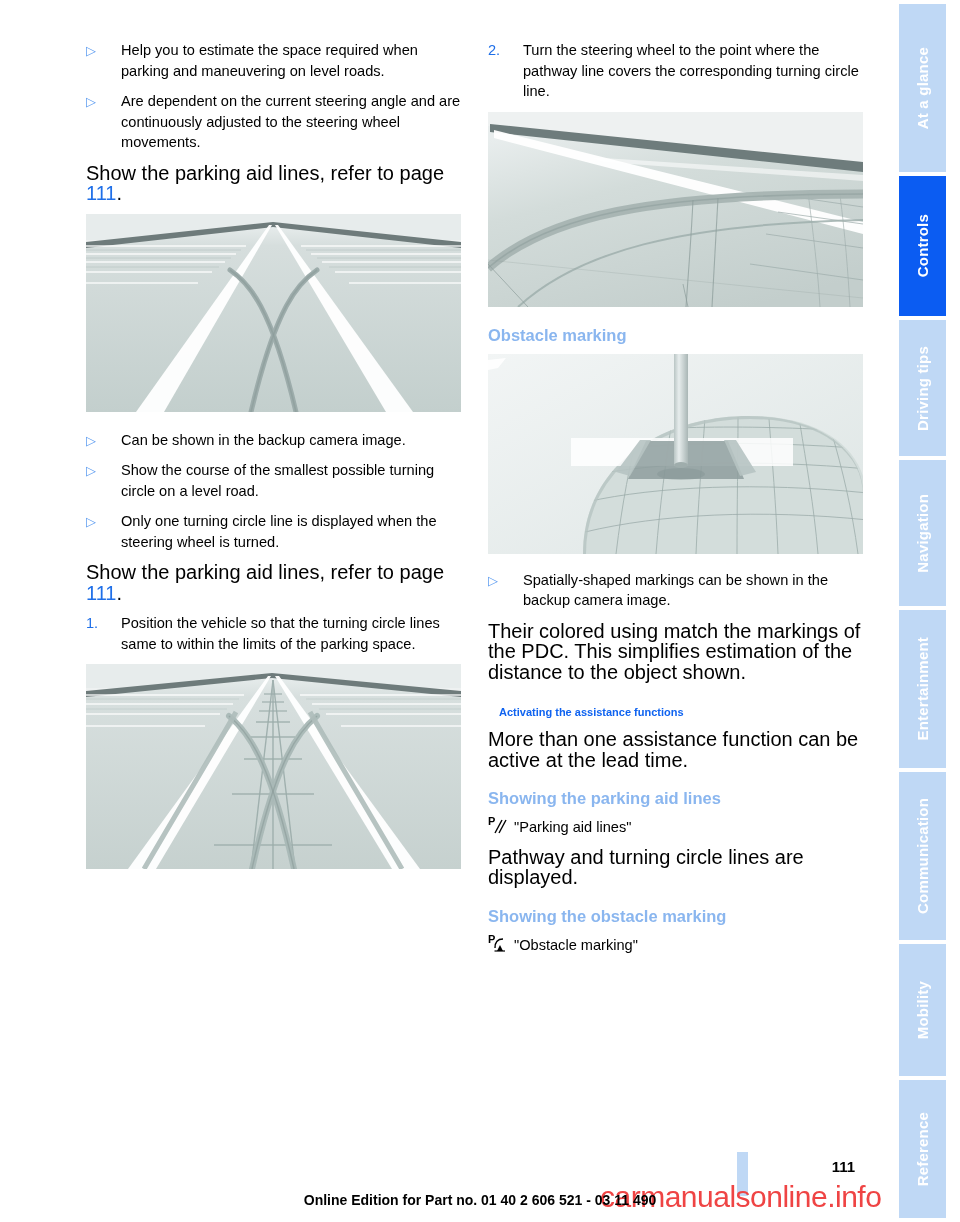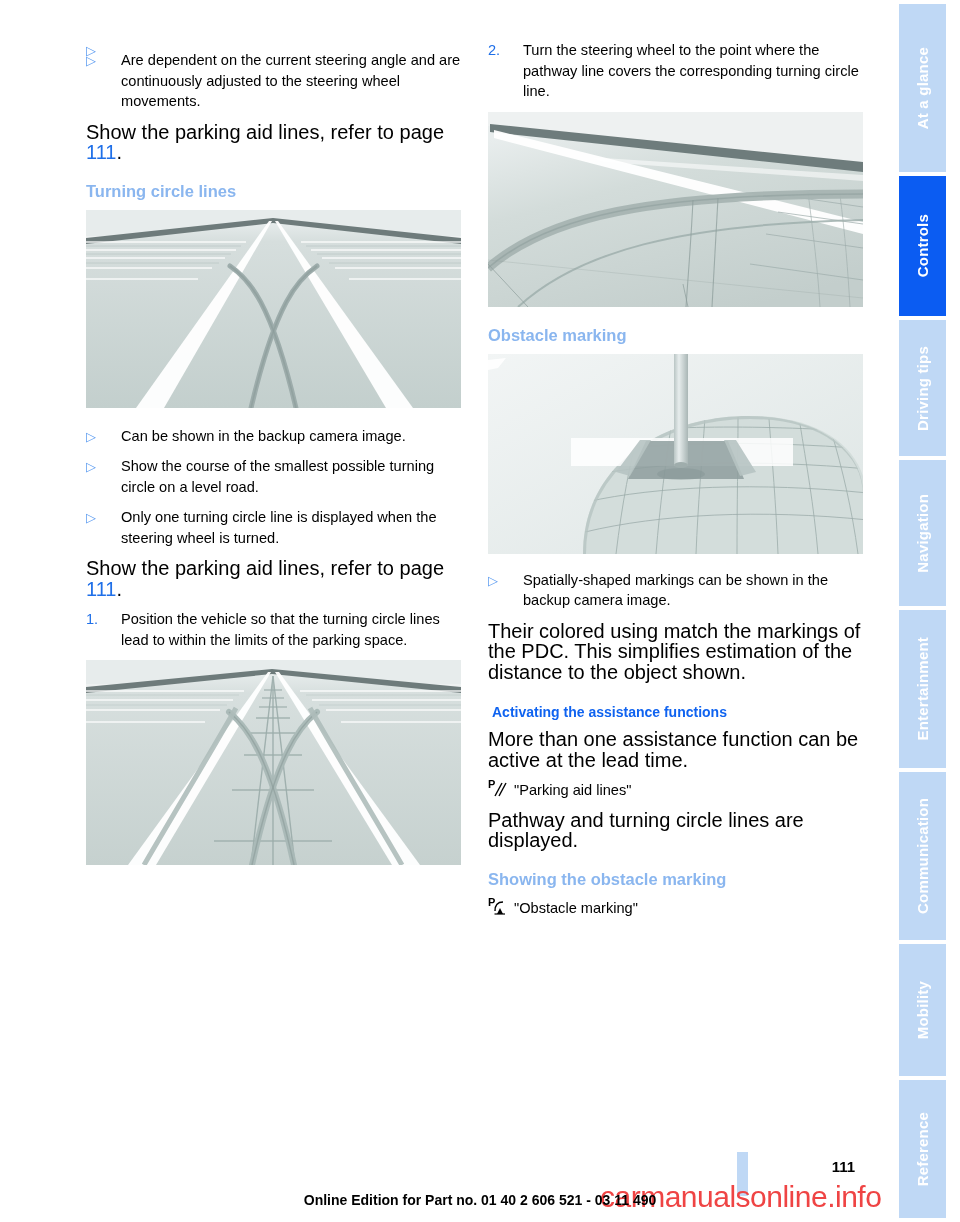--- a/index.html
+++ b/index.html
@@ -39,22 +39,22 @@
   p.body{
     font-size:20px;line-height:20.5px;color:#000;margin:0 0 10px 0;
   }
   .pglink{color:#1f6fe8;}
 
   h2.sub{
     font-size:16.5px;line-height:21px;font-weight:bold;
     color:#8ab6ef;margin:18px 0 8px 0;
   }
   h2.main{
-    font-size:14px;line-height:21px;font-weight:bold;
-    color:#0f63f0;margin:20px 0 6px 4px;
+    font-size:11px;line-height:21px;font-weight:bold;
+    color:#0f63f0;margin:20px 0 6px 11px;
   }
 
   
   .menuline{
     display:flex;align-items:flex-start;gap:7px;
     font-size:14.6px;line-height:20.5px;color:#000;margin:0 0 9px 0;
   }
   .picto{
     display:inline-block;position:relative;
     width:19px;height:18px;flex:0 0 19px;margin-top:1px;
@@ -110,30 +110,30 @@
 </style>
 </head>
 <body>
 
 <div class="page">
 
   <div class="col col-left">
 
     <div class="bullet">
       <span class="tri">▷</span>
+      <span>Help you to estimate the space required when parking and maneuvering on level roads.</span>
     </div>
 
     <div class="bullet">
       <span class="tri">▷</span>
       <span>Are dependent on the current steering angle and are continuously adjusted to the steering wheel movements.</span>
     </div>
 
     <p class="body"><span>Show the parking aid lines, refer to page </span><span class="pglink">111</span><span>.</span></p>
 
-    <h2 class="sub">Turning circle lines</h2>
 
     <div class="fig" style="height:198px;">
       <svg viewBox="0 0 375 198" preserveAspectRatio="none">
         <defs>
           <linearGradient id="roadA" x1="0" y1="0" x2="0" y2="1">
             <stop offset="0" stop-color="#e9eeee"></stop>
             <stop offset="0.12" stop-color="#d6dedd"></stop>
             <stop offset="1" stop-color="#c3cfcd"></stop>
           </linearGradient>
         </defs>
@@ -191,21 +191,21 @@
     <div class="bullet">
       <span class="tri">▷</span>
       <span>Only one turning circle line is displayed when the steering wheel is turned.</span>
     </div>
 
     <p class="body"><span>Show the parking aid lines, refer to page </span><span class="pglink">111</span><span>.</span></p>
 
 
     <div class="num">
       <span class="idx">1.</span>
-      <span>Position the vehicle so that the turning circle lines lead to within the limits of the parking space.</span>
+      <span>Position the vehicle so that the turning circle lines same to within the limits of the parking space.</span>
     </div>
 
     <div class="fig" style="height:205px;">
       <svg viewBox="0 0 375 205" preserveAspectRatio="none">
         <defs>
           <linearGradient id="roadB" x1="0" y1="0" x2="0" y2="1">
             <stop offset="0" stop-color="#e9eeee"></stop>
             <stop offset="0.12" stop-color="#d7dfde"></stop>
             <stop offset="1" stop-color="#c6d1cf"></stop>
           </linearGradient>
@@ -379,20 +379,21 @@
     <div class="bullet">
       <span class="tri">▷</span>
       <span>Spatially-shaped markings can be shown in the backup camera image.</span>
     </div>
 
     <p class="body">Their colored using match the markings of the PDC. This simplifies estimation of the distance to the object shown.</p>
 
     <h2 class="main">Activating the assistance functions</h2>
     <p class="body">More than one assistance function can be active at the lead time.</p>
 
+    <h2 class="sub">Showing the parking aid lines</h2>
     <div class="menuline">
       <span class="picto">
         <span class="pchar">P</span>
         <svg width="14" height="15" viewBox="0 0 14 15">
           <path d="M2 14 L9 1" stroke="#000" stroke-width="1.4" fill="none"></path>
           <path d="M6 14 L13 1" stroke="#000" stroke-width="1.4" fill="none"></path>
         </svg>
       </span>
       <span>"Parking aid lines"</span>
     </div>

